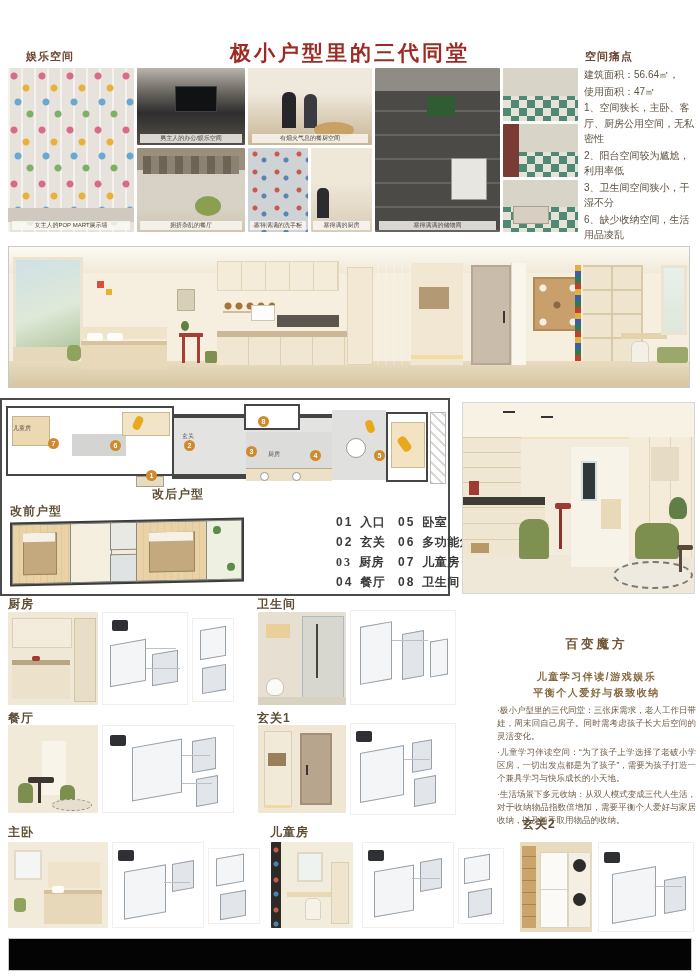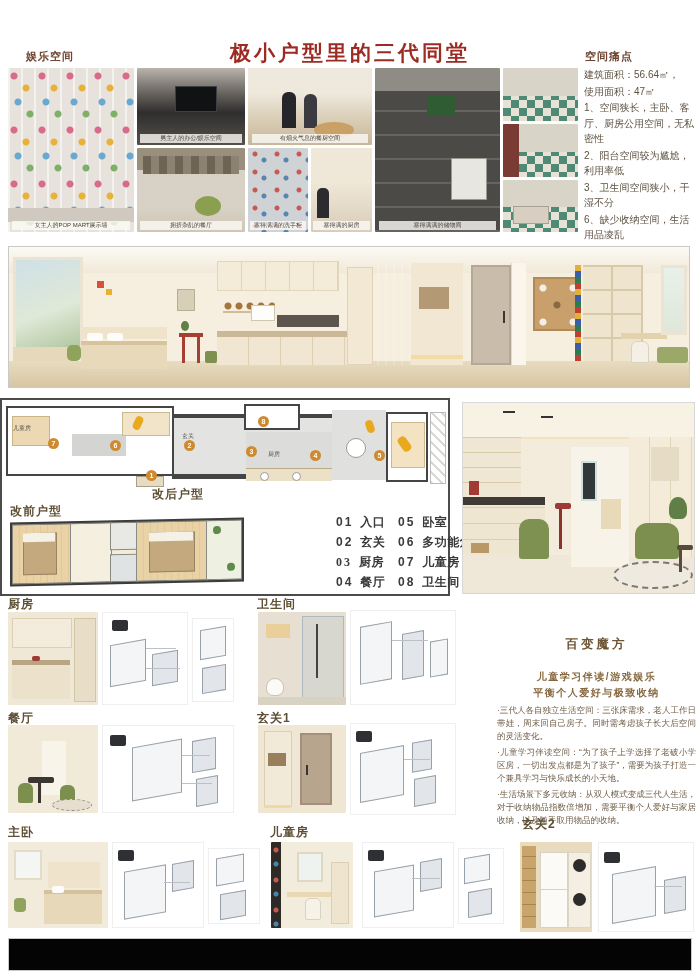--- a/index.html
+++ b/index.html
@@ -296,21 +296,21 @@
     <div class="iso" style="left:10px;top:14px;width:30px;height:56px;"></div>
     <div class="iso d2" style="left:52px;top:22px;width:20px;height:44px;"></div>
     <div class="iso" style="left:80px;top:30px;width:16px;height:34px;"></div>
     <div class="ln" style="left:42px;top:30px;width:36px;"></div>
   </div>
 
   <div class="abs val-sub" style="left:498px;top:636px;width:197px;">百变魔方</div>
   <div class="abs val-hl" style="left:498px;top:670px;width:197px;">儿童学习伴读/游戏娱乐</div>
   <div class="abs val-hl" style="left:498px;top:686px;width:197px;">平衡个人爱好与极致收纳</div>
   <div class="abs val-bullets" style="left:497px;top:704px;width:199px;">
-    <p>·三代人各自独立生活空间：三张床需求，老人工作日带娃，周末回自己房子。同时需考虑孩子长大后空间的灵活变化。</p>
+    <p>·极小户型里的三代同堂：三张床需求，老人工作日带娃，周末回自己房子。同时需考虑孩子长大后空间的灵活变化。</p>
     <p>·儿童学习伴读空间：“为了孩子上学选择了老破小学区房，一切出发点都是为了孩子”，需要为孩子打造一个兼具学习与快乐成长的小天地。</p>
     <p>·生活场景下多元收纳：从双人模式变成三代人生活，对于收纳物品指数倍增加，需要平衡个人爱好与家居收纳，以及随手取用物品的收纳。</p>
   </div>
 
   <div class="abs blk-label" style="left:8px;top:710px;">餐厅</div>
   <div class="abs ph" style="left:8px;top:725px;width:90px;height:88px;background:#f1ead9;">
     <div class="abs" style="left:34px;top:16px;width:24px;height:54px;background:#f8f4e9;"></div>
     <div class="abs" style="left:20px;top:52px;width:26px;height:6px;background:#3c3632;border-radius:2px;"></div>
     <div class="abs" style="left:30px;top:58px;width:3px;height:20px;background:#3c3632;"></div>
     <div class="abs" style="left:10px;top:58px;width:15px;height:20px;background:#7d8f4e;border-radius:6px 6px 2px 2px;"></div>

